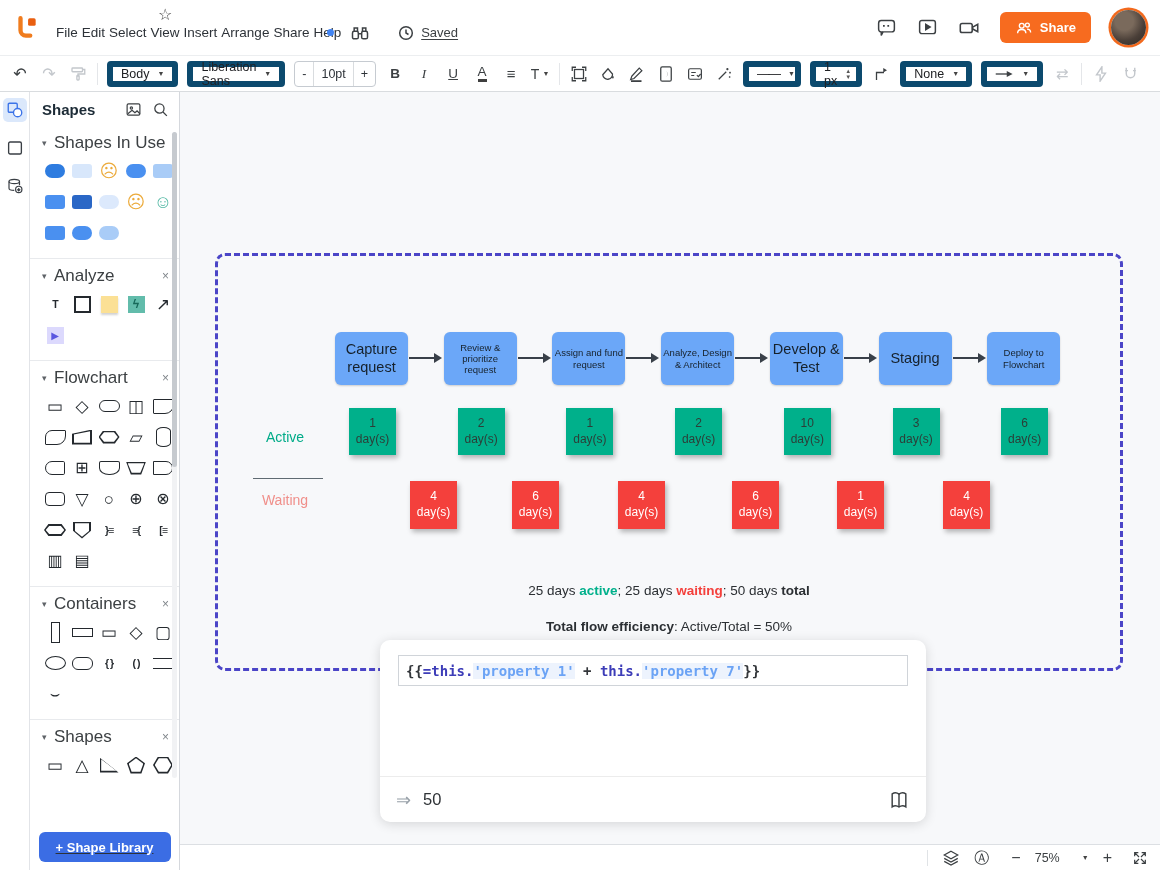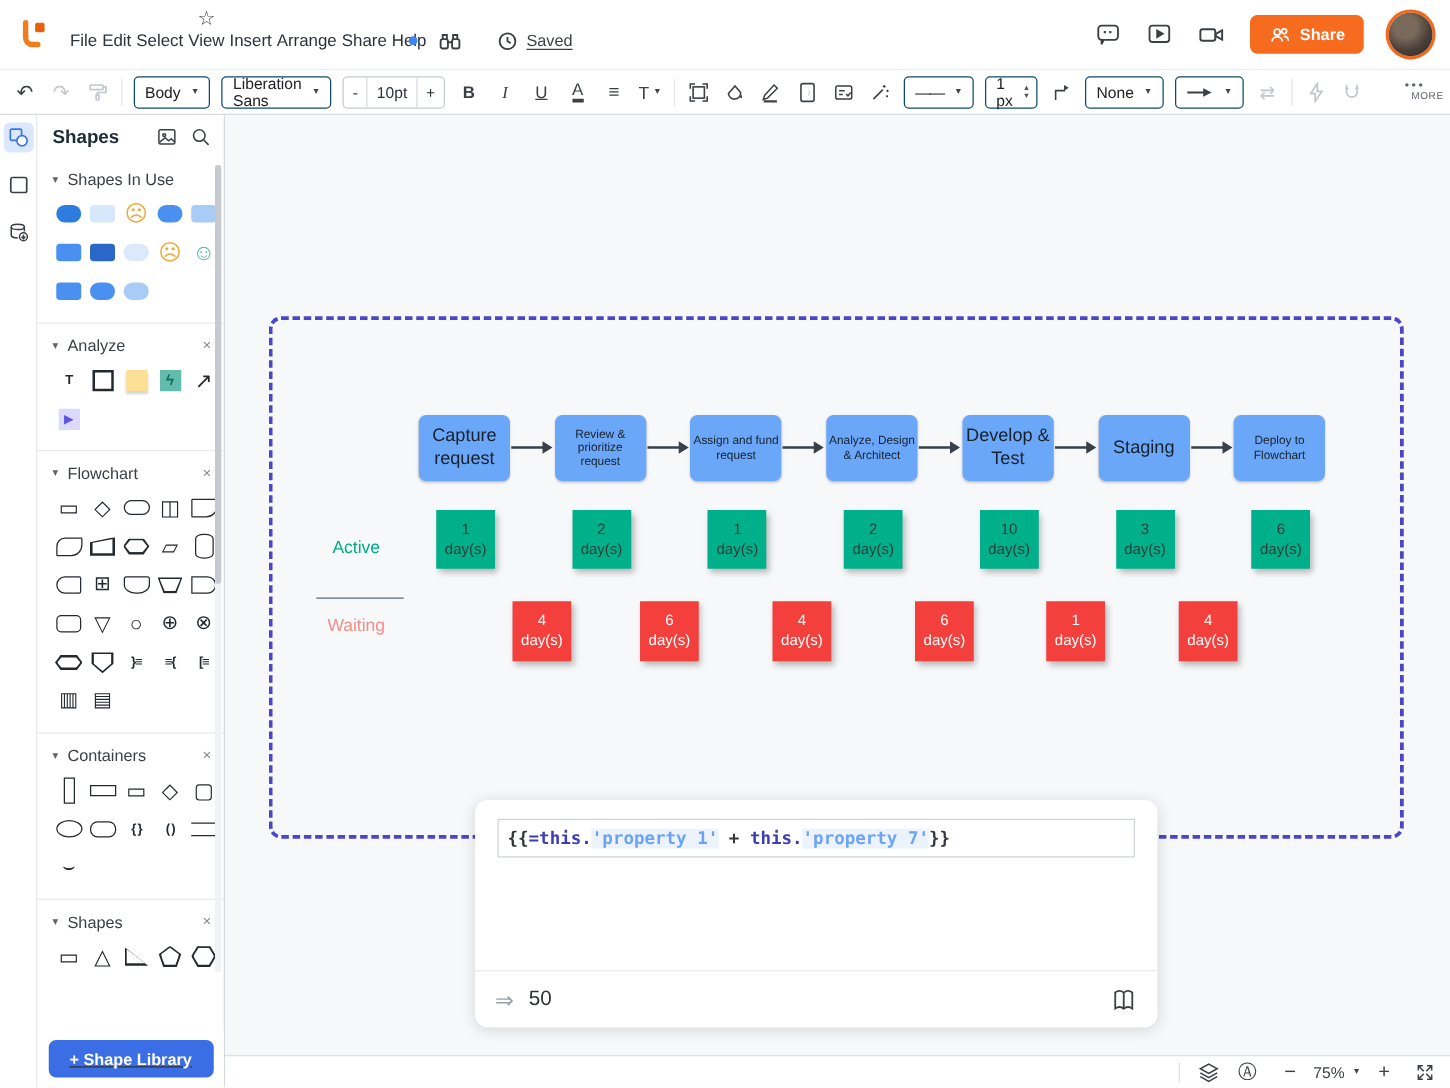--- a/index.html
+++ b/index.html
@@ -24,21 +24,21 @@
   .avatar { width:35px; height:35px; border-radius:50%;
             background:radial-gradient(circle at 38% 32%, #7a6a5c 0 28%, #4a3f38 60%, #2c2622 100%);
             box-shadow:0 0 0 2.5px #f2691d; }
 
   
   .toolbar { position:absolute; left:0; top:56px; width:1160px; height:36px; background:#fff;
              border-bottom:1px solid #d9dcdf; display:flex; align-items:center; padding:0 10px; gap:9px; z-index:29; }
   .vdiv { width:1px; height:22px; background:#e4e6e9; flex:0 0 auto; }
   .tbtn { display:inline-flex; align-items:center; justify-content:center; min-width:20px; height:26px; color:#3c4043; }
   .tbtn.dis { color:#c3c7cc; }
-  .tb-select { height:26px; border:1px solid #0c4a6e; border-radius:4px; display:flex; align-items:center;
+  .tb-select { height:26px; border:6px solid #0c4a6e; border-radius:4px; display:flex; align-items:center;
                padding:0 8px; font-size:12.5px; color:#202124; gap:8px; background:#fff; }
   .caret { font-size:7px; color:#444; }
   .stepper { height:26px; border:1px solid #c6cbd1; border-radius:4px; display:flex; align-items:stretch; font-size:12.5px; }
   .stepper .seg { display:flex; align-items:center; padding:0 7px; }
   .stepper .seg + .seg { border-left:1px solid #d9dcdf; }
   .fmt { font-size:13.5px; color:#3c4043; }
   .fmt.b { font-weight:bold; }
   .fmt.i { font-style:italic; font-family:"Liberation Serif", serif; }
   .fmt.u { text-decoration:underline; }
   .a-color { font-size:13.5px; border-bottom:3px solid #3f3f3f; line-height:1; padding-bottom:1px; }
@@ -56,21 +56,21 @@
   .panel { position:absolute; left:30px; top:92px; bottom:0; width:150px; background:#fff;
            border-right:1px solid #d5d8dd; z-index:20; }
   .panel-head { height:34px; display:flex; align-items:center; padding:0 10px 0 12px; }
   .panel-head .t { font-size:15px; font-weight:bold; color:#1c2b36; }
   .panel-head .ic { margin-left:auto; display:flex; gap:10px; color:#3c4043; }
   .panel-scroll { position:absolute; top:34px; bottom:86px; left:0; right:0; overflow:hidden; }
   .section { border-top:1px solid #e8eaed; padding:4px 0 4px 12px; }
   .section:first-child { border-top:none; }
   .sec-head { height:26px; display:flex; align-items:center; }
   .sec-head .car { font-size:9px; color:#5f6368; width:12px; }
-  .sec-head .lb { font-size:13px; color:#3c4043; }
+  .sec-head .lb { font-size:17px; color:#3c4043; }
   .sec-head .x { margin-left:auto; margin-right:10px; font-size:12px; color:#80868b; }
   .grid { display:grid; grid-template-columns:repeat(5,22px); gap:9px 5px; padding:4px 0 10px 2px; }
   .cell { width:22px; height:22px; display:flex; align-items:center; justify-content:center; }
   .glyph { font-size:17px; color:#24292e; line-height:1; }
   .braces { font-size:10.5px; font-weight:bold; color:#24292e; letter-spacing:-1px; }
   .iu { width:20px; height:14px; border-radius:3px; }
   .iu.pill { border-radius:7px; }
   .face { font-size:18px; line-height:1; }
   .sh { border:1.7px solid #24292e; background:#fff; }
   .sh-pill { width:21px; height:12px; border-radius:7px; }
@@ -143,21 +143,21 @@
                 display:flex; align-items:center; padding:0 16px; }
   .res-arrow { font-size:18px; color:#99a1a9; margin-right:12px; }
   .res-val { font-size:16.5px; color:#2f3337; }
   .bookic { margin-left:auto; display:flex; }
 
   
   .statusbar { position:absolute; left:180px; bottom:0; width:980px; height:26px; background:#fff;
                border-top:1px solid #dcdfe3; display:flex; align-items:center; justify-content:flex-end;
                padding-right:12px; gap:14px; z-index:25; }
   .statusbar .sdiv { width:1px; height:16px; background:#e0e3e6; }
-  .zoomlbl { font-size:12.5px; color:#3c4043; display:flex; align-items:center; gap:6px; }
+  .zoomlbl { font-size:12.5px; color:#3c4043; display:flex; align-items:center; gap:22px; }
   .pm { font-size:16px; color:#3c4043; line-height:1; }
   .circA { font-size:15px; color:#3c4043; line-height:1; }
 
   svg.ic { display:block; }
 </style>
 </head>
 <body>
 
 <div class="topbar">
   <svg class="ic logo" viewBox="0 0 24 24">
@@ -697,20 +697,22 @@
       </div>
       <div class="day r" style="left: 657px;">
         <span>1</span>
         <span>day(s)</span>
       </div>
       <div class="day r" style="left: 763px;">
         <span>4</span>
         <span>day(s)</span>
       </div>
     </div>
+  <div class="sumline" style="top:491px" id="summary"><span>25 days </span><span class="green">active</span><span>; 25 days </span><span class="red">waiting</span><span>; 50 days </span><span class="bold">total</span></div>
+  <div class="sumline" style="top:527px" id="efficiency"><span class="bold">Total flow efficiency</span><span>: Active/Total = 50%</span></div>
 
   <div class="popup">
     <div class="codebox" id="codebox"><span class="tok-d">{{</span><span class="tok-k">=</span><span class="tok-k">this.</span><span class="tok-s">'property 1'</span><span class="tok-d"> + </span><span class="tok-k">this.</span><span class="tok-s">'property 7'</span><span class="tok-d">}}</span></div>
     <div class="popup-foot">
       <span class="res-arrow">⇒</span>
       <span class="res-val">50</span>
       <span class="bookic">
         <svg class="ic" width="22" height="20" viewBox="0 0 24 22" fill="none" stroke="#3c4043" stroke-width="1.6">
           <path d="M12 4.5 C9.8 2.8 6.6 2.8 4.5 4.3 V18.5 C6.6 17 9.8 17 12 18.7 C14.2 17 17.4 17 19.5 18.5 V4.3 C17.4 2.8 14.2 2.8 12 4.5 Z"></path>
           <path d="M12 4.5 V18.7"></path>

